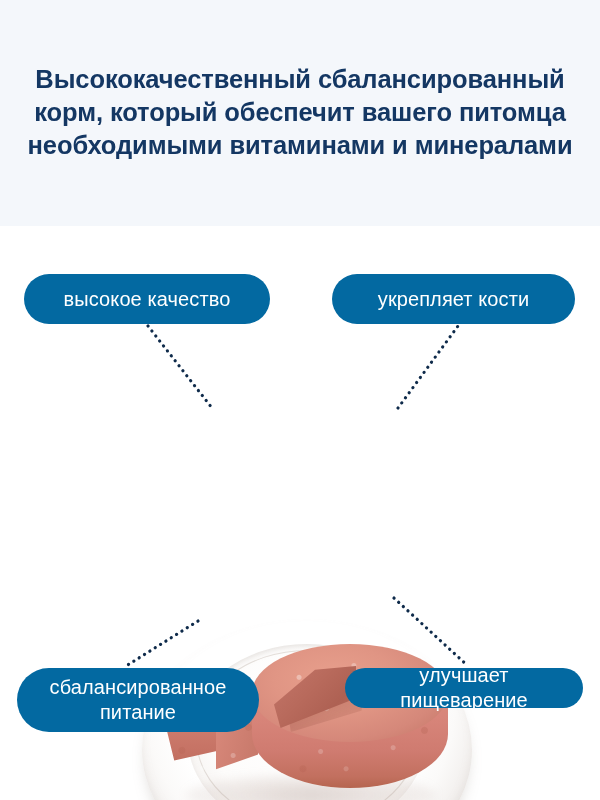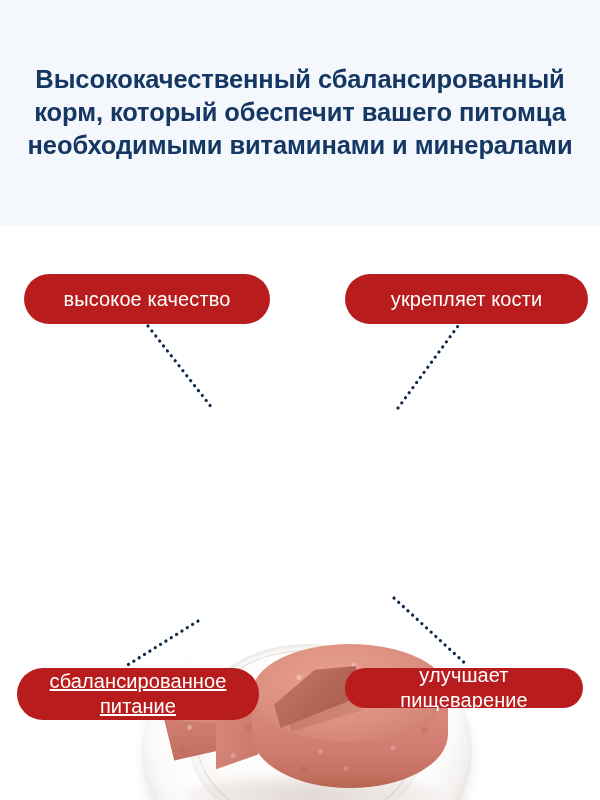--- a/index.html
+++ b/index.html
@@ -184,35 +184,35 @@
       rgba(150,120,108,0.30) 0%, rgba(175,150,140,0.16) 52%, rgba(255,255,255,0) 100%);
     filter:blur(5px);
   }
 
   
   .leader { position:absolute; overflow:visible; pointer-events:none; }
 
   
   .pill {
     position:absolute;
-    background:#b91c1c;
+    background:#0369a1;
     color:#ffffff;
     border-radius:999px;
     display:flex; align-items:center; justify-content:center;
     text-align:center;
     font-size:20px;
     font-weight:400;
     line-height:25px;
     letter-spacing:0.1px;
     padding:0 14px;
     white-space:pre-line;
   }
   #pill-quality   { left:24px;  top:274px; width:246px; height:50px; }
-  #pill-bones     { left:345px; top:274px; width:243px; height:50px; }
-  #pill-nutrition { left:17px;  top:668px; width:242px; height:52px;text-decoration:underline; }
+  #pill-bones     { left:332px; top:274px; width:243px; height:50px; }
+  #pill-nutrition { left:17px;  top:668px; width:242px; height:64px; }
   #pill-digestion { left:345px; top:668px; width:238px; height:40px; }
 </style>
 </head>
 <body>
 
 <div id="stage">
 
   <div class="top-panel">
     <div class="headline">Высококачественный сбалансированный корм, который обеспечит вашего питомца необходимыми витаминами и минералами</div>
   </div>

